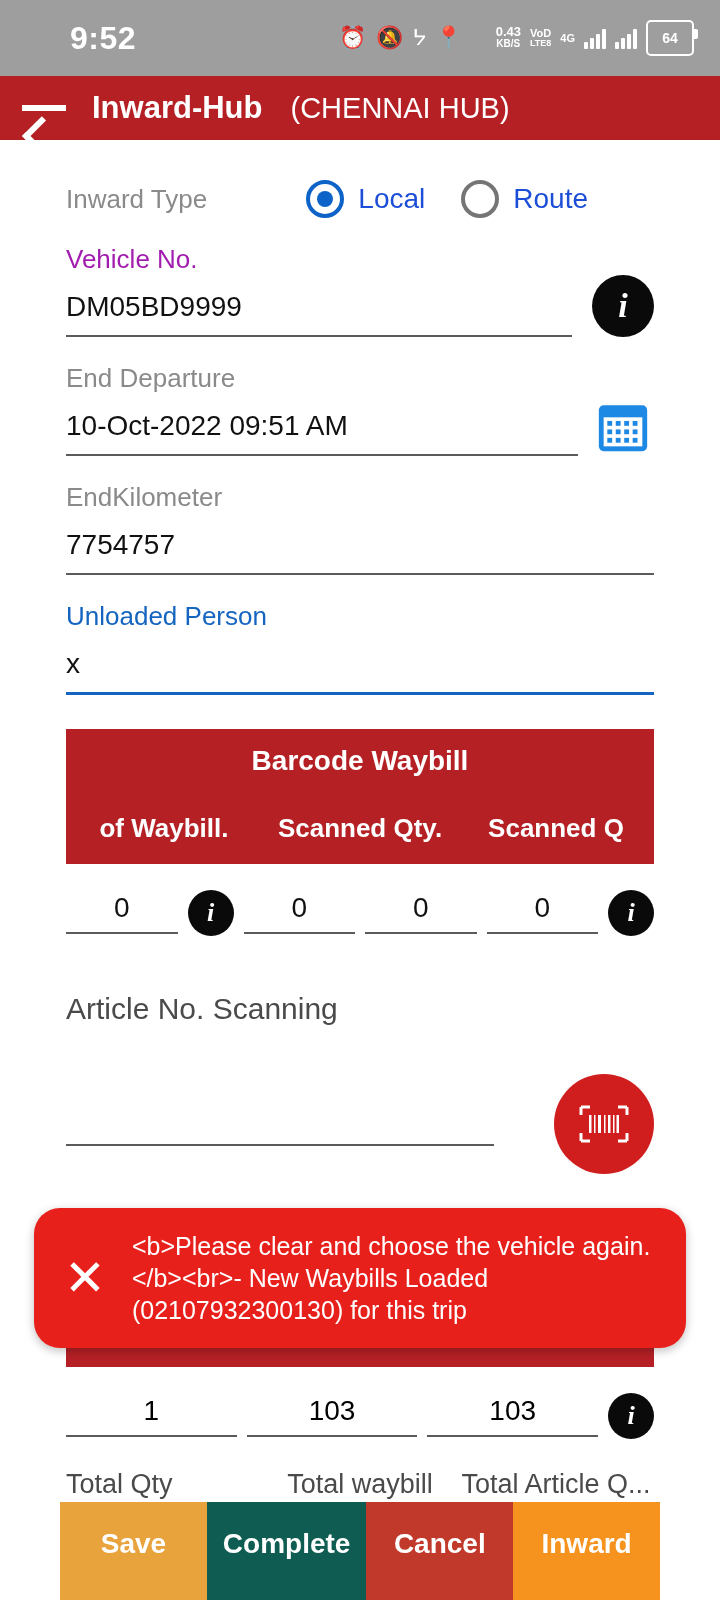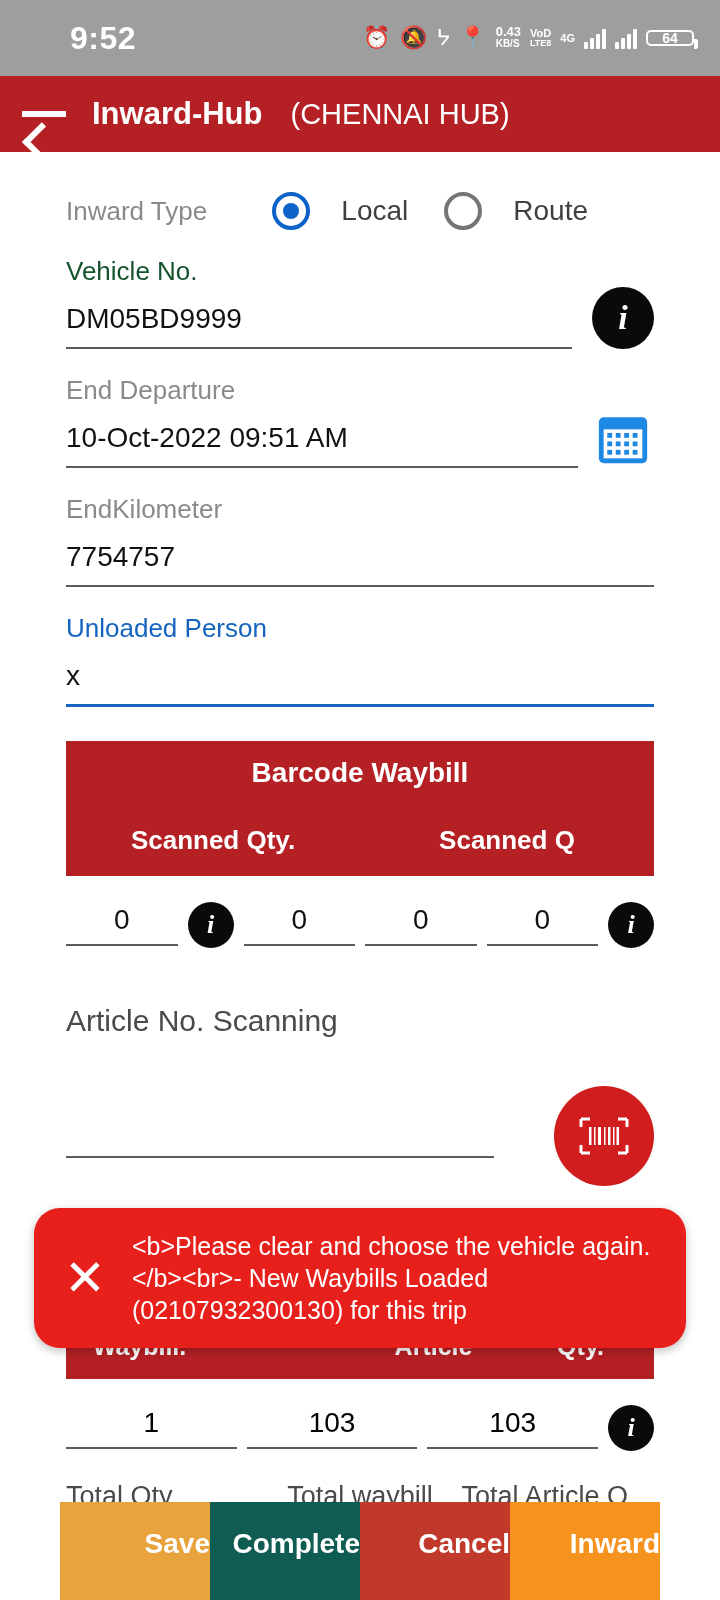--- a/index.html
+++ b/index.html
@@ -13,63 +13,63 @@
 
   
   .statusbar {
     height: 76px; background: #9e9e9e; color: #fff;
     display: flex; align-items: center; justify-content: space-between;
     padding: 0 26px;
   }
   .status-time { font-size: 32px; font-weight: 600; letter-spacing: .5px; margin-left: 44px; }
   .status-icons { display: flex; align-items: center; gap: 9px; }
   .status-icons .ic { font-size: 22px; line-height: 1; color: #fff; }
-  .net-rate { font-size: 13px; line-height: 12px; text-align: left; font-weight: 700; }
+  .net-rate { font-size: 13px; line-height: 12px; text-align: center; font-weight: 700; margin-left: 24px; }
   .net-rate small { display: block; font-size: 10px; font-weight: 700; }
   .volte { font-size: 11px; line-height: 10px; text-align: center; font-weight: 700; border: 0; }
   .volte small { display: block; font-size: 9px; }
   .sig { display: flex; align-items: flex-end; gap: 2px; height: 22px; }
   .sig i { display: block; width: 4px; background: #fff; border-radius: 1px; }
   .sig i:nth-child(1){height:7px}.sig i:nth-child(2){height:11px}
   .sig i:nth-child(3){height:15px}.sig i:nth-child(4){height:20px}
   .battery {
-    border: 2px solid #fff; border-radius: 5px; width: 48px; height: 16px;
+    border: 2px solid #fff; border-radius: 5px; width: 48px; height: 36px;
     font-size: 14px; display: flex; align-items: center; justify-content: center;
     position: relative; font-weight: 600;
   }
   .battery:after { content: ""; position: absolute; right: -6px; top: 7px; width: 4px; height: 10px; background: #fff; border-radius: 0 2px 2px 0; }
 
   
   .appbar {
-    height: 76px; background: #b52025; color: #fff;
+    height: 64px; background: #b52025; color: #fff;
     display: flex; align-items: center; padding: 0 22px;
   }
   .back-arrow { width: 52px; height: 40px; position: relative; margin-right: 18px; }
   .back-arrow:before {
     content: ""; position: absolute; left: 0; top: 17px; width: 44px; height: 6px; background: #fff;
   }
   .back-arrow:after {
     content: ""; position: absolute; left: 0; top: 20px; width: 22px; height: 22px;
     border-left: 6px solid #fff; border-bottom: 6px solid #fff; transform: rotate(45deg); transform-origin: left bottom;
   }
   .appbar-title { font-size: 31px; font-weight: bold; }
   .appbar-sub { font-size: 29px; margin-left: 28px; font-weight: 400; }
 
   
   .content { padding: 0 66px; }
   .row-inline { display: flex; align-items: center; margin-top: 40px; }
   .field-label { color: #8a8a8a; font-size: 26px; }
   .field-label.blue { color: #1565c0; }
-  .field-label.dark { color: #14532d; }
+  .field-label.dark { color: #a21caf; }
 
   .radio-group { display: flex; align-items: center; margin-left: auto; margin-right: 40px; gap: 10px; }
   .radio { width: 38px; height: 38px; border-radius: 50%; border: 4px solid #757575; display: inline-block; position: relative; }
   .radio.checked { border-color: #0d63c7; }
   .radio.checked:after { content: ""; position: absolute; left: 7px; top: 7px; width: 16px; height: 16px; border-radius: 50%; background: #0d63c7; }
-  .radio-label { font-size: 28px; color: #404040; margin-right: 26px; margin-left: 21px; }
+  .radio-label { font-size: 28px; color: #1d4ed8; margin-right: 26px; margin-left: 4px; }
 
   .input-wrap { position: relative; margin-top: 10px; }
   .underline-input {
     width: 100%; border: none; border-bottom: 2px solid #5b5b5b;
     font-size: 28px; color: #111; padding: 6px 0 12px; background: transparent;
     font-family: "Liberation Sans", sans-serif;
   }
   .underline-input.blue-line { border-bottom: 3px solid #1565c0; }
   .field-block { margin-top: 26px; }
 
@@ -123,21 +123,21 @@
     position: absolute; left: 34px; right: 34px; top: 1208px;
     background: #e8201c; color: #fff; border-radius: 26px;
     display: flex; align-items: center; padding: 22px 30px; gap: 26px;
     box-shadow: 0 3px 10px rgba(0,0,0,.25);
   }
   .toast-close { font-size: 50px; line-height: 1; font-weight: 300; flex: none; }
   .toast-msg { font-size: 25px; line-height: 1.28; }
 
   
   .bottom-bar { position: absolute; left: 60px; right: 60px; bottom: 0; display: flex; }
-  .btn { flex: 1; text-align: right; color: #fff; font-size: 28px; font-weight: bold; padding: 26px 0 40px; }
+  .btn { flex: 1; text-align: center; color: #fff; font-size: 28px; font-weight: bold; padding: 26px 16px 40px; }
   .btn.save { background: #e8a33d; }
   .btn.complete { background: #0f5d52; }
   .btn.cancel { background: #c0392b; }
   .btn.inward { background: #f6921e; }
 </style>
 </head>
 <body>
 
 <div class="screen">
 
@@ -239,20 +239,21 @@
 
     <div class="field-block">
       <div class="field-label blue">Unloaded Person</div>
       <div class="input-wrap">
         <input class="underline-input blue-line" value="x" style="">
       </div>
     </div>
 
     <div class="bar">Barcode Waybill</div>
     <div class="table-head">
+      <span>of Waybill.</span>
       <span>Scanned Qty.</span>
       <span>Scanned Q</span>
     </div>
     <div class="qty-row">
       <div class="qty-cell">0</div>
       <div class="qty-dot">i</div>
       <div class="qty-cell">0</div>
       <div class="qty-cell">0</div>
       <div class="qty-cell">0</div>
       <div class="qty-dot">i</div>

